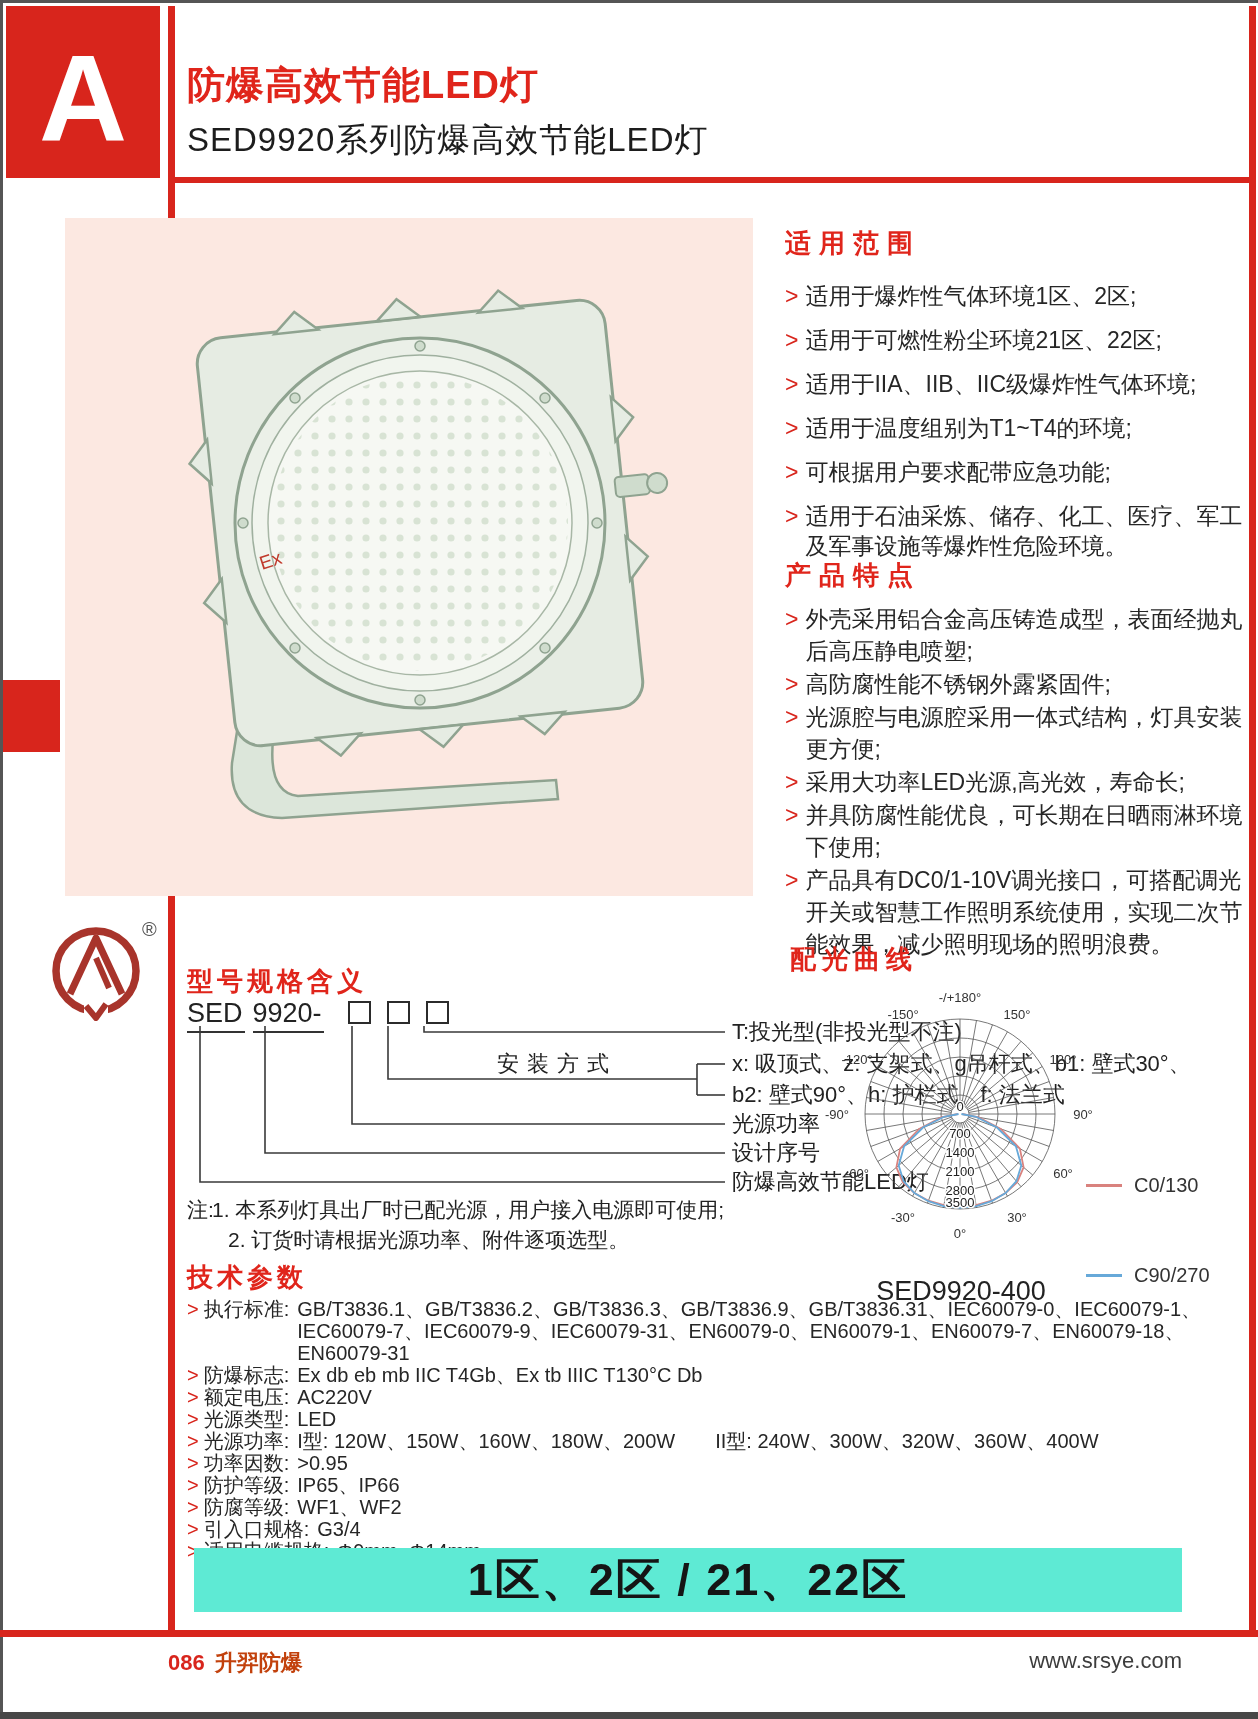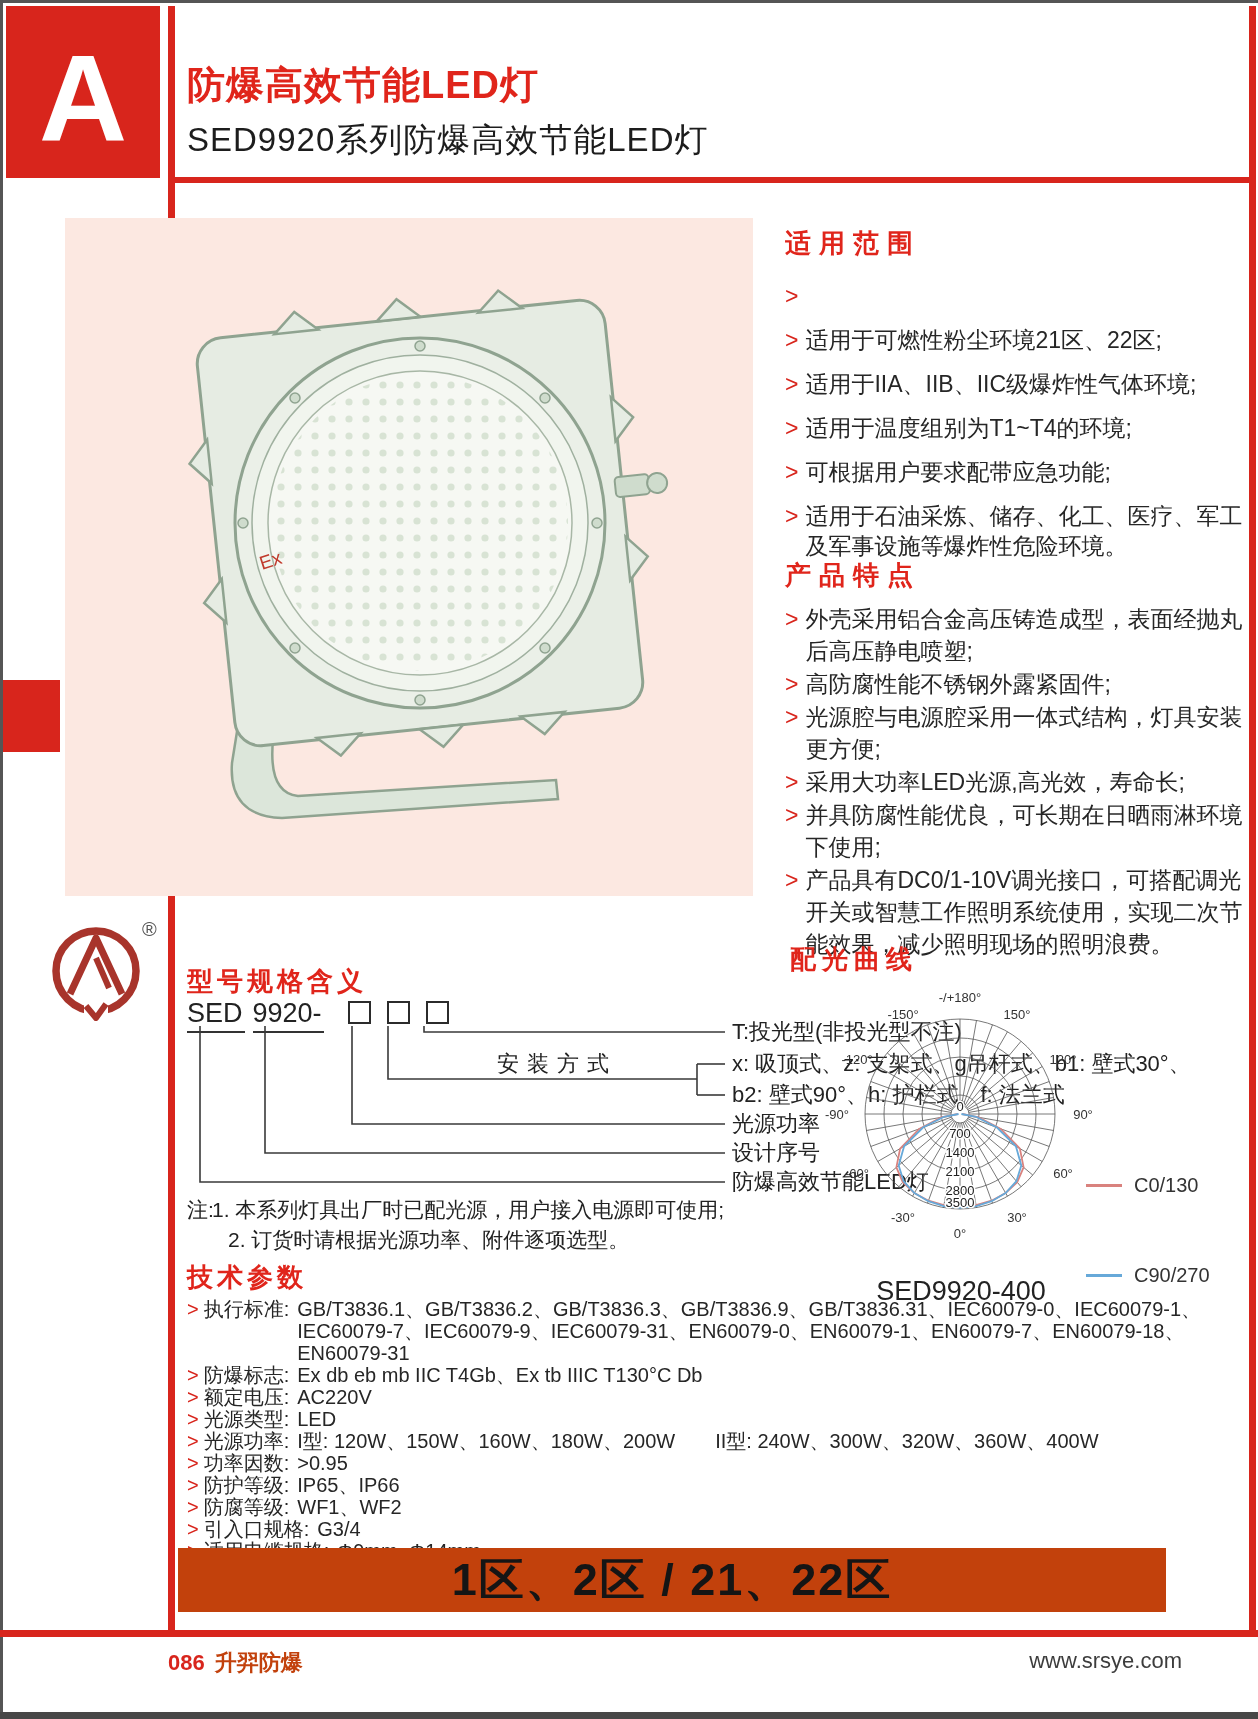--- a/index.html
+++ b/index.html
@@ -44,21 +44,21 @@
   .polar-label{font-size:13px;fill:#333;}
   .ring-label{font-size:13px;fill:#222;stroke:#fff;stroke-width:3px;paint-order:stroke;}
   
   .tech-title{left:187px;top:1260px;font-size:26px;letter-spacing:4px;}
   .tech-rows{left:187px;top:1298px;width:1060px;}
   .trow{display:flex;font-size:20px;line-height:22px;}
   .trow .bmark{margin-right:5px;}
   .tlabel{white-space:nowrap;margin-right:8px;}
   .tvalue{flex:1;}
   
-  .zone-band{left:178px;top:1548px;width:988px;height:64px;background:#c2410c;
+  .zone-band{left:194px;top:1548px;width:988px;height:64px;background:#5eead4;
              display:flex;align-items:center;justify-content:center;}
   .zone-text{font-size:45px;font-weight:600;color:#151515;letter-spacing:2px;}
   
   .footer-rule{left:0;top:1630px;width:1258px;height:7px;background:#d8251c;}
   .footer-left{left:168px;top:1648px;font-size:22px;font-weight:bold;}
   .footer-num{color:#d8251c;margin-right:10px;}
   .footer-company{color:#c2410c;}
   .footer-site{left:1000px;top:1648px;width:182px;text-align:right;font-size:22px;color:#3d3d3d;}
 </style>
 </head>
@@ -122,20 +122,21 @@
     </g>
     <text x="142" y="312" transform="rotate(-18 142 312)" font-size="19" fill="#c0392b">Ex</text>
   </svg>
 </div>
 
 <div class="abs app-col">
   <div class="sec-title">适用范围</div>
   <ul class="blist">
     <li class="bitem">
         <span class="bmark">&gt;</span>
+        <span>适用于爆炸性气体环境1区、2区;</span>
       </li>
     <li class="bitem">
         <span class="bmark">&gt;</span>
         <span>适用于可燃性粉尘环境21区、22区;</span>
       </li>
     <li class="bitem">
         <span class="bmark">&gt;</span>
         <span>适用于IIA、IIB、IIC级爆炸性气体环境;</span>
       </li>
     <li class="bitem">

